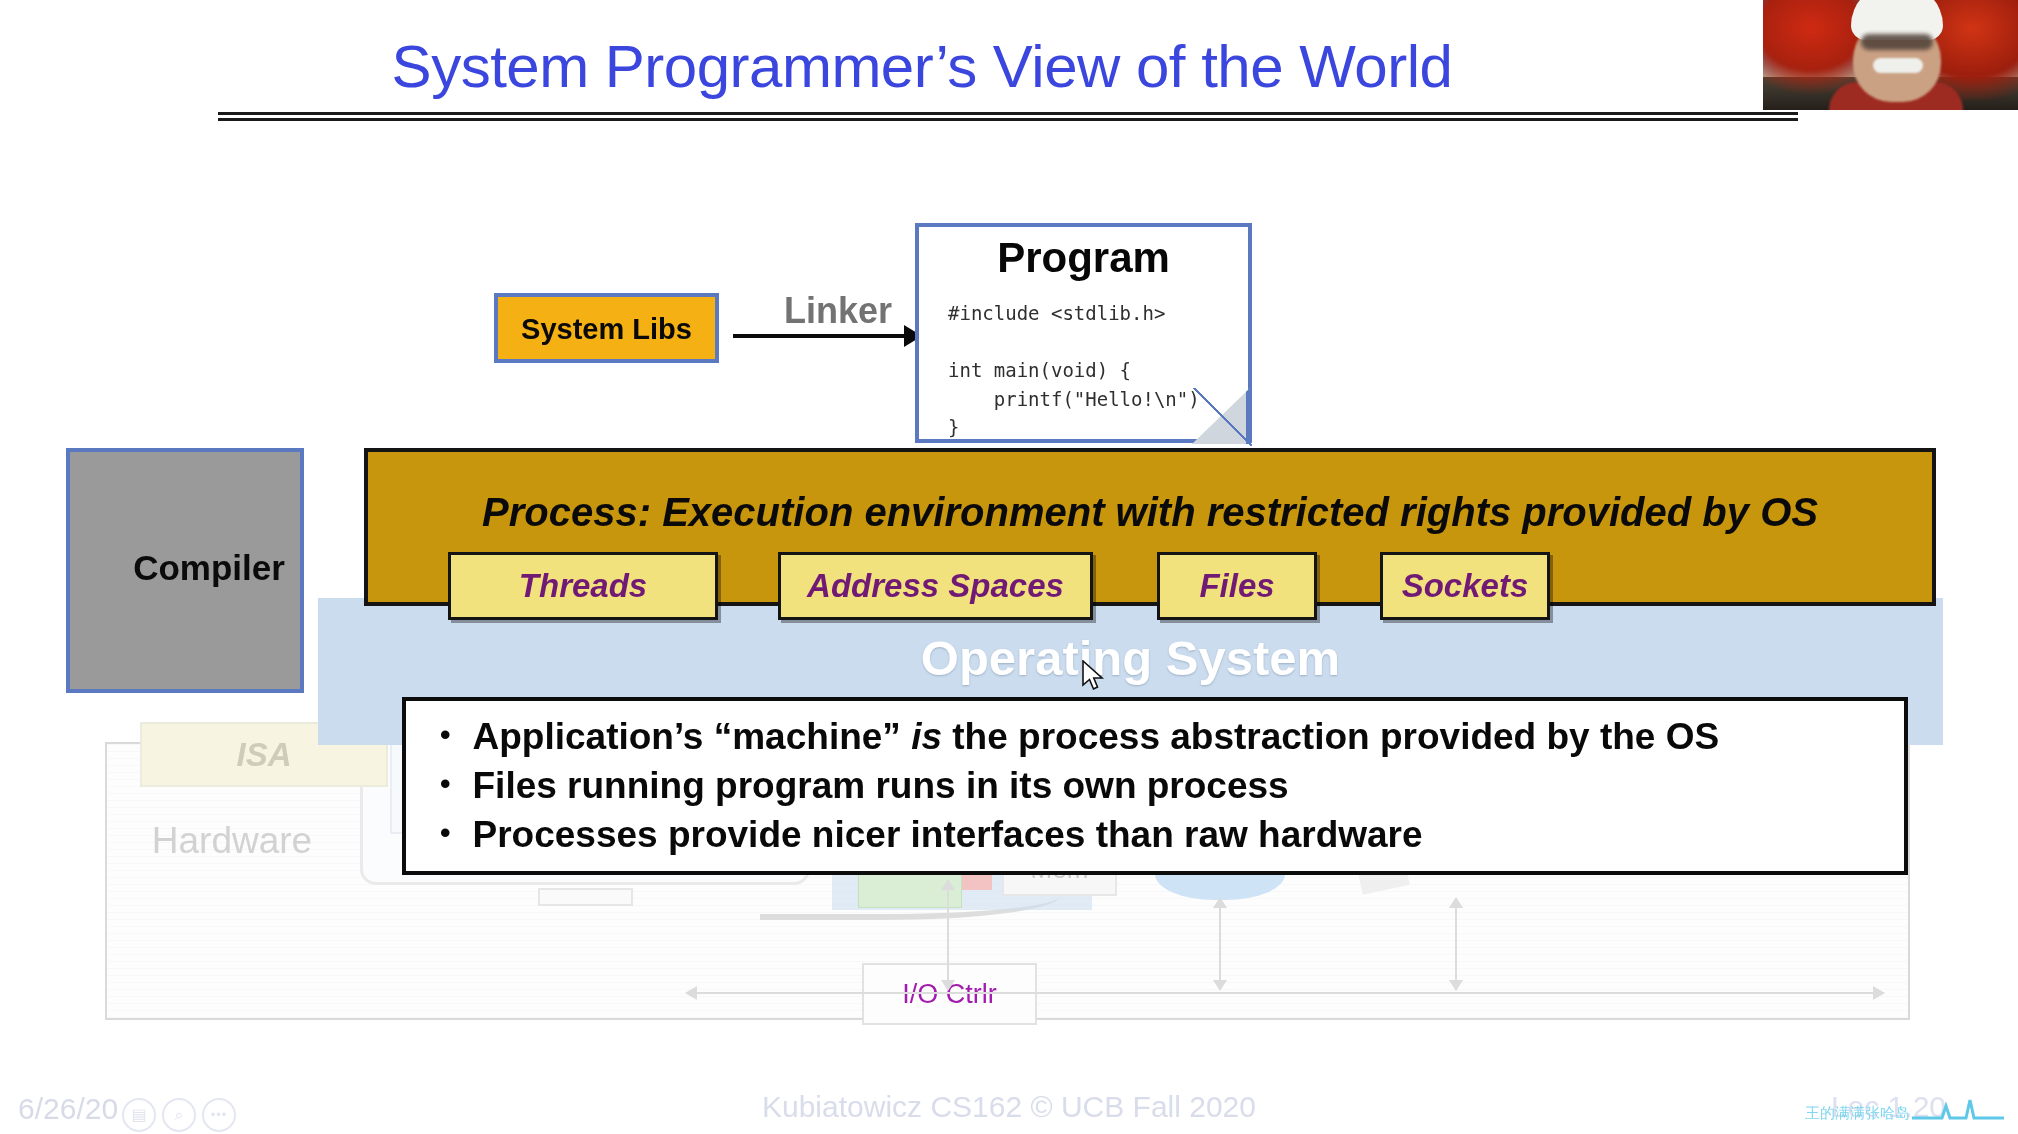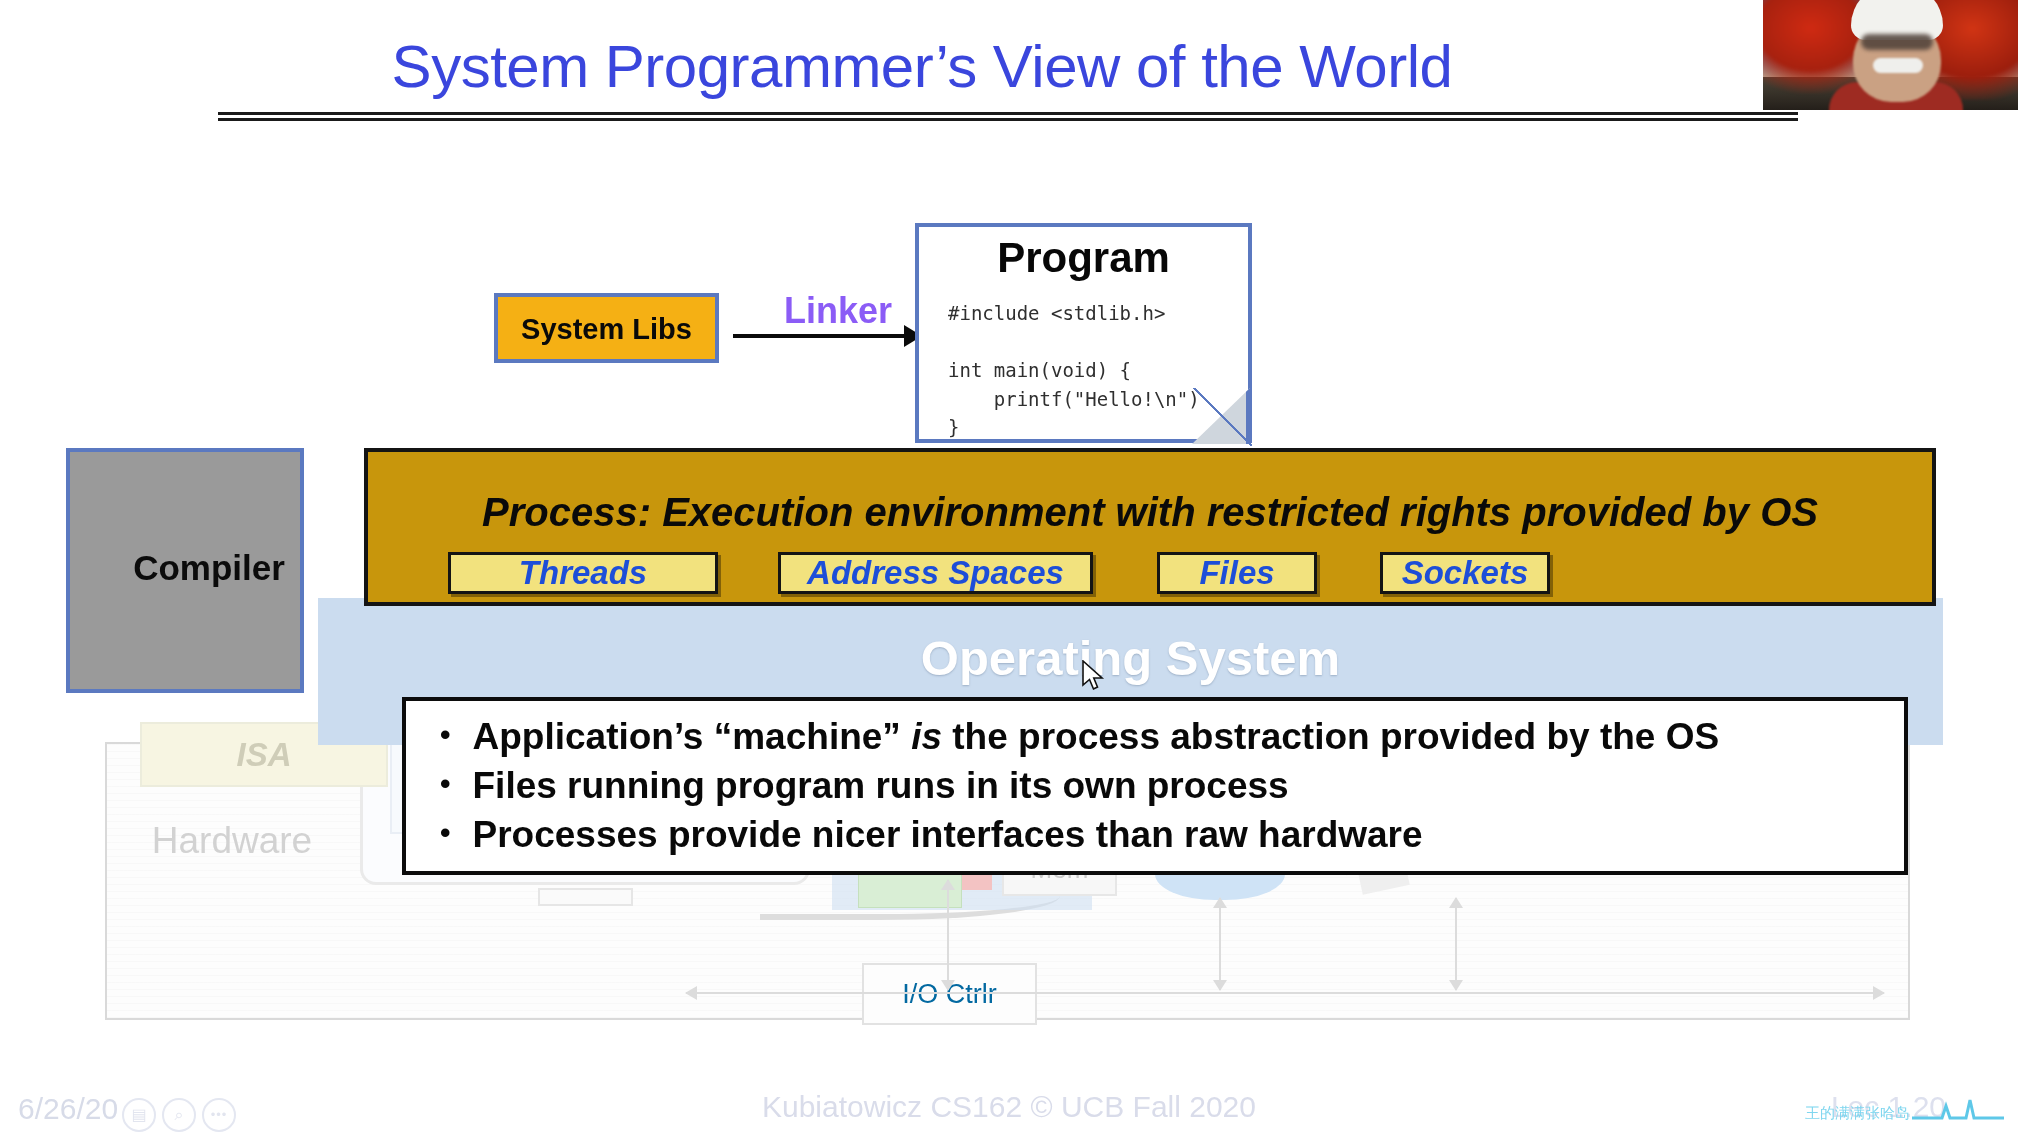--- a/index.html
+++ b/index.html
@@ -102,21 +102,21 @@
   }
   .hw-nic-b1 { position:absolute; left:6px; top:16px; width:118px; height:16px;
      background:#e8e8e8; transform: rotate(-12deg); }
   .hw-nic-b2 { position:absolute; left:14px; top:34px; width:100px; height:13px;
      background:#dedede; transform: rotate(-12deg); }
   .hw-nic-b3 { position:absolute; left:30px; top:50px; width:48px; height:22px;
      background:#efefef; transform: rotate(-12deg); }
   .hw-ioctrl {
     position:absolute; left:862px; top:963px; width:175px; height:62px;
     border:2px solid #e2e2e2; background:#fdfdfd;
-    color:#0369a1; font-size:27px; text-align:center; line-height:58px;
+    color:#a21caf; font-size:27px; text-align:center; line-height:58px;
   }
   .hw-bus {
     position:absolute; left:686px; top:992px; width:1198px; height:2px; background:#dcdcdc;
   }
   .hw-bus:before {
     content:''; position:absolute; left:-1px; top:-6px;
     border-right:12px solid #dcdcdc; border-top:7px solid transparent; border-bottom:7px solid transparent;
   }
   .hw-bus:after {
     content:''; position:absolute; right:-1px; top:-6px;
@@ -168,43 +168,43 @@
   
   .process-band {
     position:absolute; left:364px; top:448px; width:1572px; height:158px;
     background:#c8960c; border:4px solid #141414;
   }
   .process-text {
     position:absolute; left:364px; top:490px; width:1572px;
     text-align:center; font-size:40px; font-weight:700; font-style:italic; color:#0a0a0a;
   }
   .proc-sub {
-    position:absolute; top:552px; height:42px;
+    position:absolute; top:552px; height:68px;
     background:#f2e27e; border:3px solid #141414;
     display:flex; align-items:center; justify-content:center;
-    font-size:33px; font-weight:700; font-style:italic; color:#1d4ed8;
+    font-size:33px; font-weight:700; font-style:italic; color:#701a75;
     box-shadow: 3px 3px 0 rgba(0,0,0,.35);
   }
   .proc-threads  { left:448px;  width:270px; }
   .proc-addr     { left:778px;  width:315px; }
   .proc-files    { left:1157px; width:160px; }
   .proc-sockets  { left:1380px; width:170px; }
 
   
   .syslibs-box {
     position:absolute; left:494px; top:293px; width:225px; height:70px;
     background:#f5b014; border:4px solid #5b79c0;
   }
   .syslibs-label {
     position:absolute; left:494px; top:313px; width:225px;
     text-align:center; font-size:29px; font-weight:700; color:#0a0a0a;
   }
   .linker-label {
     position:absolute; left:738px; top:290px; width:200px;
-    text-align:center; font-size:36px; font-weight:700; color:#8b5cf6;
+    text-align:center; font-size:36px; font-weight:700; color:#737373;
   }
   .linker-arrow {
     position:absolute; left:733px; top:334px; width:175px; height:4px; background:#0a0a0a;
   }
   .linker-arrow:after {
     content:''; position:absolute; right:-14px; top:-9px;
     border-left:18px solid #0a0a0a; border-top:11px solid transparent; border-bottom:11px solid transparent;
   }
 
   

